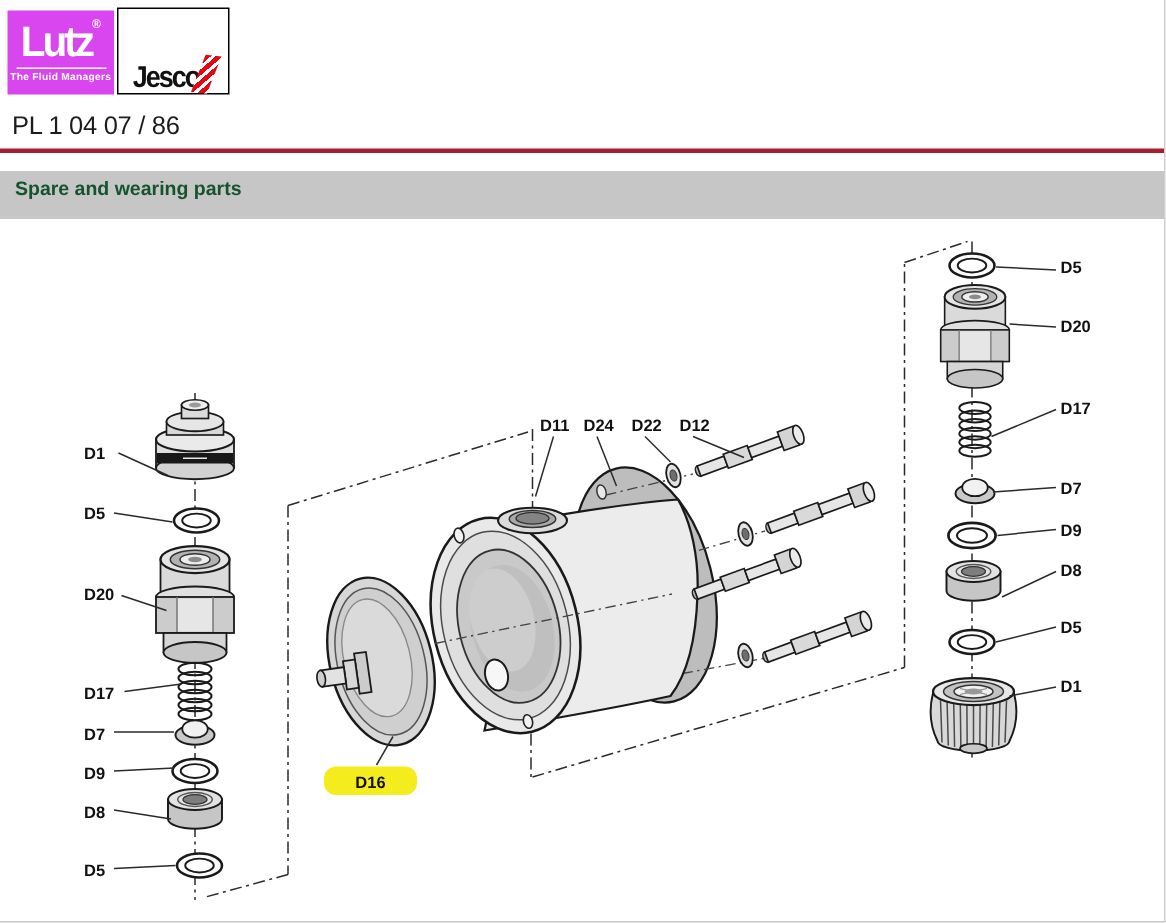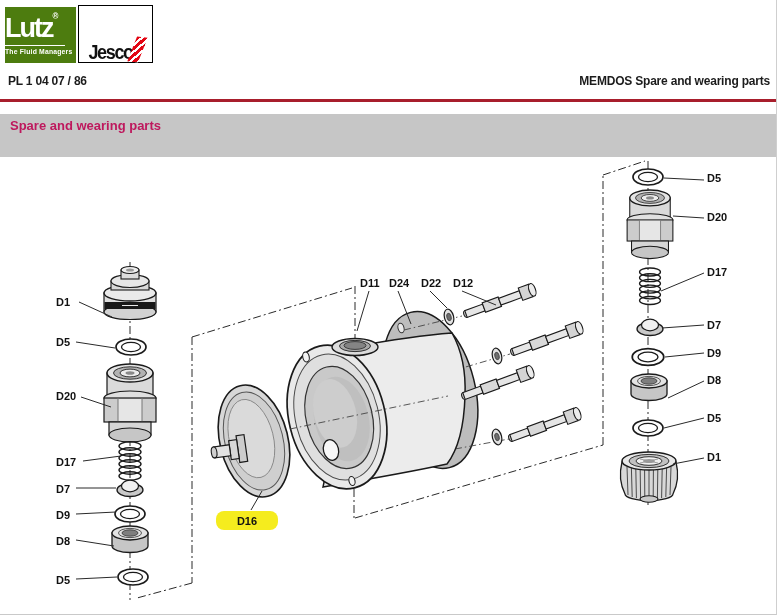--- a/index.html
+++ b/index.html
@@ -2,45 +2,45 @@
 <html><head>
 <meta charset="utf-8">
 <style>
   * { margin:0; padding:0; box-sizing:border-box; }
   body { background:#fff; font-family:"Liberation Sans", sans-serif; }
   .page { position:relative; width:777px; height:615px; background:#fff;
           border-right:1px solid #cfcfcf; border-bottom:1px solid #c9c9c9; overflow:hidden; }
 
   
   .lutz-box { position:absolute; left:5px; top:7px; width:71px; height:56px;
-              background:#4d7c0f; display:flex; flex-direction:column; justify-content:center; }
+              background:#d946ef; display:flex; flex-direction:column; align-items:center; justify-content:center; }
   .lutz-word { color:#fff; font-weight:bold; font-size:27px; letter-spacing:-2px; line-height:1;
                transform:scaleY(1.05); position:relative; }
   .lutz-word .reg { font-size:8px; letter-spacing:0; vertical-align:top; position:relative; top:-2px; }
   .lutz-line { width:60px; height:1px; background:#fff; margin:3px 0 2px 0; }
   .lutz-tag { color:#fff; font-weight:bold; font-size:6.8px; letter-spacing:0.2px; white-space:nowrap; }
 
   .jesco-box { position:absolute; left:78px; top:5px; width:75px; height:58px; background:#fff;
                border:1.5px solid #000; display:flex; align-items:flex-end; justify-content:center; }
   .jesco-word { font-weight:bold; font-size:20px; letter-spacing:-1.5px; color:#111;
                 transform:scaleX(0.9); line-height:1; }
   .jesco-mark { display:inline-block; width:11px; height:25px; margin-left:-3px; margin-top:-8px;
                 background:repeating-linear-gradient(125deg, #e30613 0 3.5px, #fff 3.5px 6px);
                 transform:skewX(-16deg) rotate(6deg); }
   .jesco-dot { font-weight:bold; font-size:10px; color:#111; align-self:flex-end; margin-bottom:14px; }
 
   
   .docline { position:absolute; left:8px; right:6px; top:74px; display:flex;
              justify-content:space-between; align-items:baseline;
-             font-size:12px; font-weight:bold; color:#1c1c1c; letter-spacing:-0.2px; }
+             font-size:17px; font-weight:normal; color:#1c1c1c; letter-spacing:-0.2px; }
   .red-rule { position:absolute; left:0; right:0; top:99px; height:3px; background:#a81e2c; }
 
   
-  .section-bar { position:absolute; left:0; right:0; top:114px; height:43px; background:#c6c6c6;
-                 font-size:13px; font-weight:bold; color:#be185d; }
+  .section-bar { position:absolute; left:0; right:0; top:114px; height:32px; background:#c6c6c6;
+                 font-size:13px; font-weight:bold; color:#14532d; }
   .sec-left  { position:absolute; left:10px;  top:4px; }
   .sec-right { position:absolute; left:330px; top:4px; }
 
   
   .diagram { position:absolute; left:0; top:140px; }
   .lbl { font-family:"Liberation Sans", sans-serif; font-size:11px; font-weight:bold; fill:#111; }
   .leader { stroke:#2a2a2a; stroke-width:1; fill:none; }
   .axis { stroke:#2a2a2a; stroke-width:1; fill:none; stroke-dasharray:8 3 2 3; }
   .thin-axis { stroke:#444; stroke-width:0.9; fill:none; stroke-dasharray:7 3 1.5 3; }
 </style>
@@ -55,21 +55,20 @@
     <div class="lutz-tag">The Fluid Managers</div>
   </div>
   <div class="jesco-box">
     <span class="jesco-word">Jesco</span>
     <span class="jesco-mark"></span>
     <span class="jesco-dot">.</span>
   </div>
 
   <div class="docline">
     <span>PL 1 04 07 / 86</span>
-    <span>MEMDOS Spare and wearing parts</span>
   </div>
   <div class="red-rule"></div>
 
   <div class="section-bar">
     <span class="sec-left">Spare and wearing parts</span>
   </div>
 
   <svg class="diagram" width="777" height="475" viewBox="0 140 777 475" xmlns="http://www.w3.org/2000/svg">
 
     <defs>

